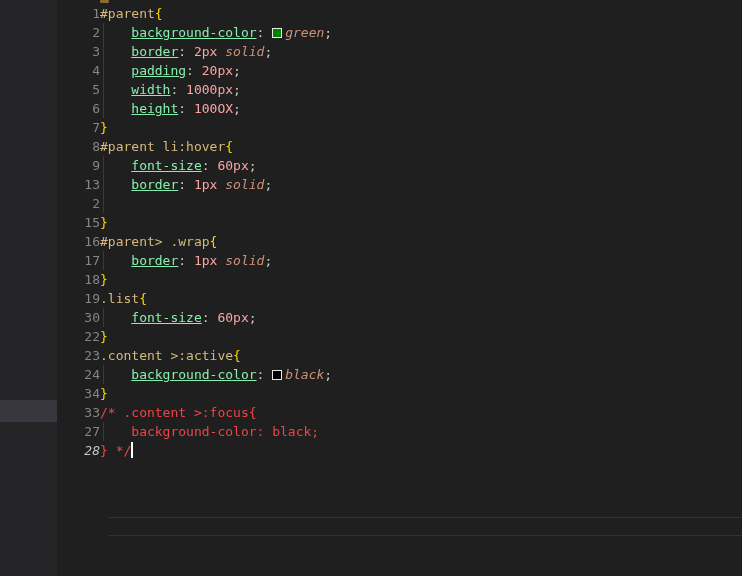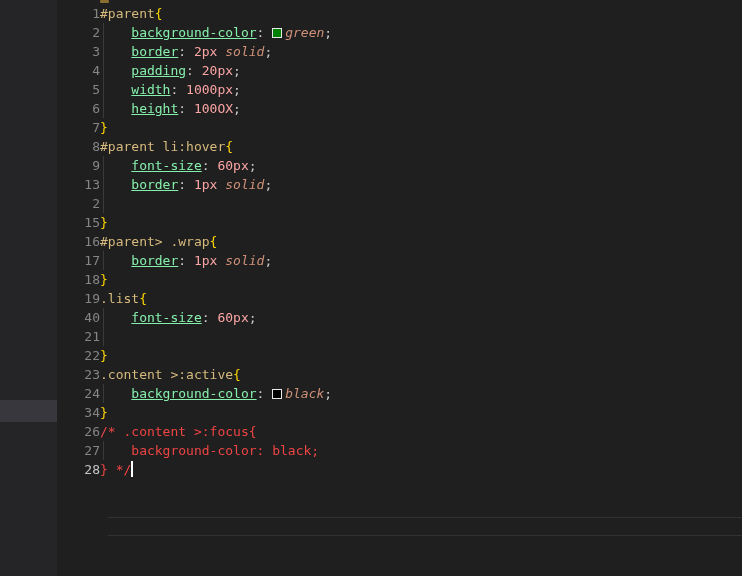--- a/index.html
+++ b/index.html
@@ -15,21 +15,21 @@
   
   .top-fragment{position:absolute;left:100px;top:0;width:9px;height:3px;background:#8a6d2f;border-radius:1px;}
   
   .editor{position:absolute;left:57px;top:0;right:0;bottom:0;}
   .lines{position:absolute;left:0;top:4px;right:0;}
   .line{display:flex;height:19px;position:relative;}
   .gutter{
     width:43px;flex:none;text-align:right;color:#858585;
     user-select:none;
   }
-  .line.active .gutter{color:#c6c6c6;}
+  .line.active .gutter{color:#c6c6c6;font-style:italic;}
   .content{white-space:pre;position:relative;flex:1;color:#cccccc;}
   .guide{position:absolute;left:3px;top:0;bottom:0;width:1px;background:#3a3a3a;}
   .active-line-highlight{
     position:absolute;left:51px;right:0;height:19px;box-sizing:border-box;
     border-top:1px solid #323233;border-bottom:1px solid #323233;
     pointer-events:none;
   }
   
   .tok-sel{color:#d7ba7d;}
   .tok-brace{color:#ffd700;}
@@ -117,45 +117,41 @@
         </div>
         <div class="line">
           <div class="gutter">18</div>
           <div class="content"><span class="tok-brace">}</span></div>
         </div>
         <div class="line">
           <div class="gutter">19</div>
           <div class="content"><span class="tok-sel">.list</span><span class="tok-brace">{</span></div>
         </div>
         <div class="line">
-          <div class="gutter">40</div>
+          <div class="gutter">30</div>
           <div class="content"><span class="guide"></span><span class="tok-ws">    </span><span class="tok-prop">font-size</span><span class="tok-punct">: </span><span class="tok-num">60px</span><span class="tok-punct">;</span></div>
-        </div>
-        <div class="line">
-          <div class="gutter">21</div>
-          <div class="content"><span class="guide"></span></div>
         </div>
         <div class="line">
           <div class="gutter">22</div>
           <div class="content"><span class="tok-brace">}</span></div>
         </div>
         <div class="line">
           <div class="gutter">23</div>
           <div class="content"><span class="tok-sel">.content &gt;:active</span><span class="tok-brace">{</span></div>
         </div>
         <div class="line">
           <div class="gutter">24</div>
           <div class="content"><span class="guide"></span><span class="tok-ws">    </span><span class="tok-prop">background-color</span><span class="tok-punct">: </span><span class="swatch" style="background: rgb(0, 0, 0);"></span><span class="tok-val">black</span><span class="tok-punct">;</span></div>
         </div>
         <div class="line">
           <div class="gutter">34</div>
           <div class="content"><span class="tok-brace">}</span></div>
         </div>
         <div class="line">
-          <div class="gutter">26</div>
+          <div class="gutter">33</div>
           <div class="content"><span class="tok-comment">/* .content &gt;:focus{</span></div>
         </div>
         <div class="line">
           <div class="gutter">27</div>
           <div class="content"><span class="guide"></span><span class="tok-comment">    background-color: black;</span></div>
         </div>
         <div class="line active">
           <div class="gutter">28</div>
           <div class="content"><span class="tok-comment">} */</span><span class="cursor"></span></div>
         </div>

